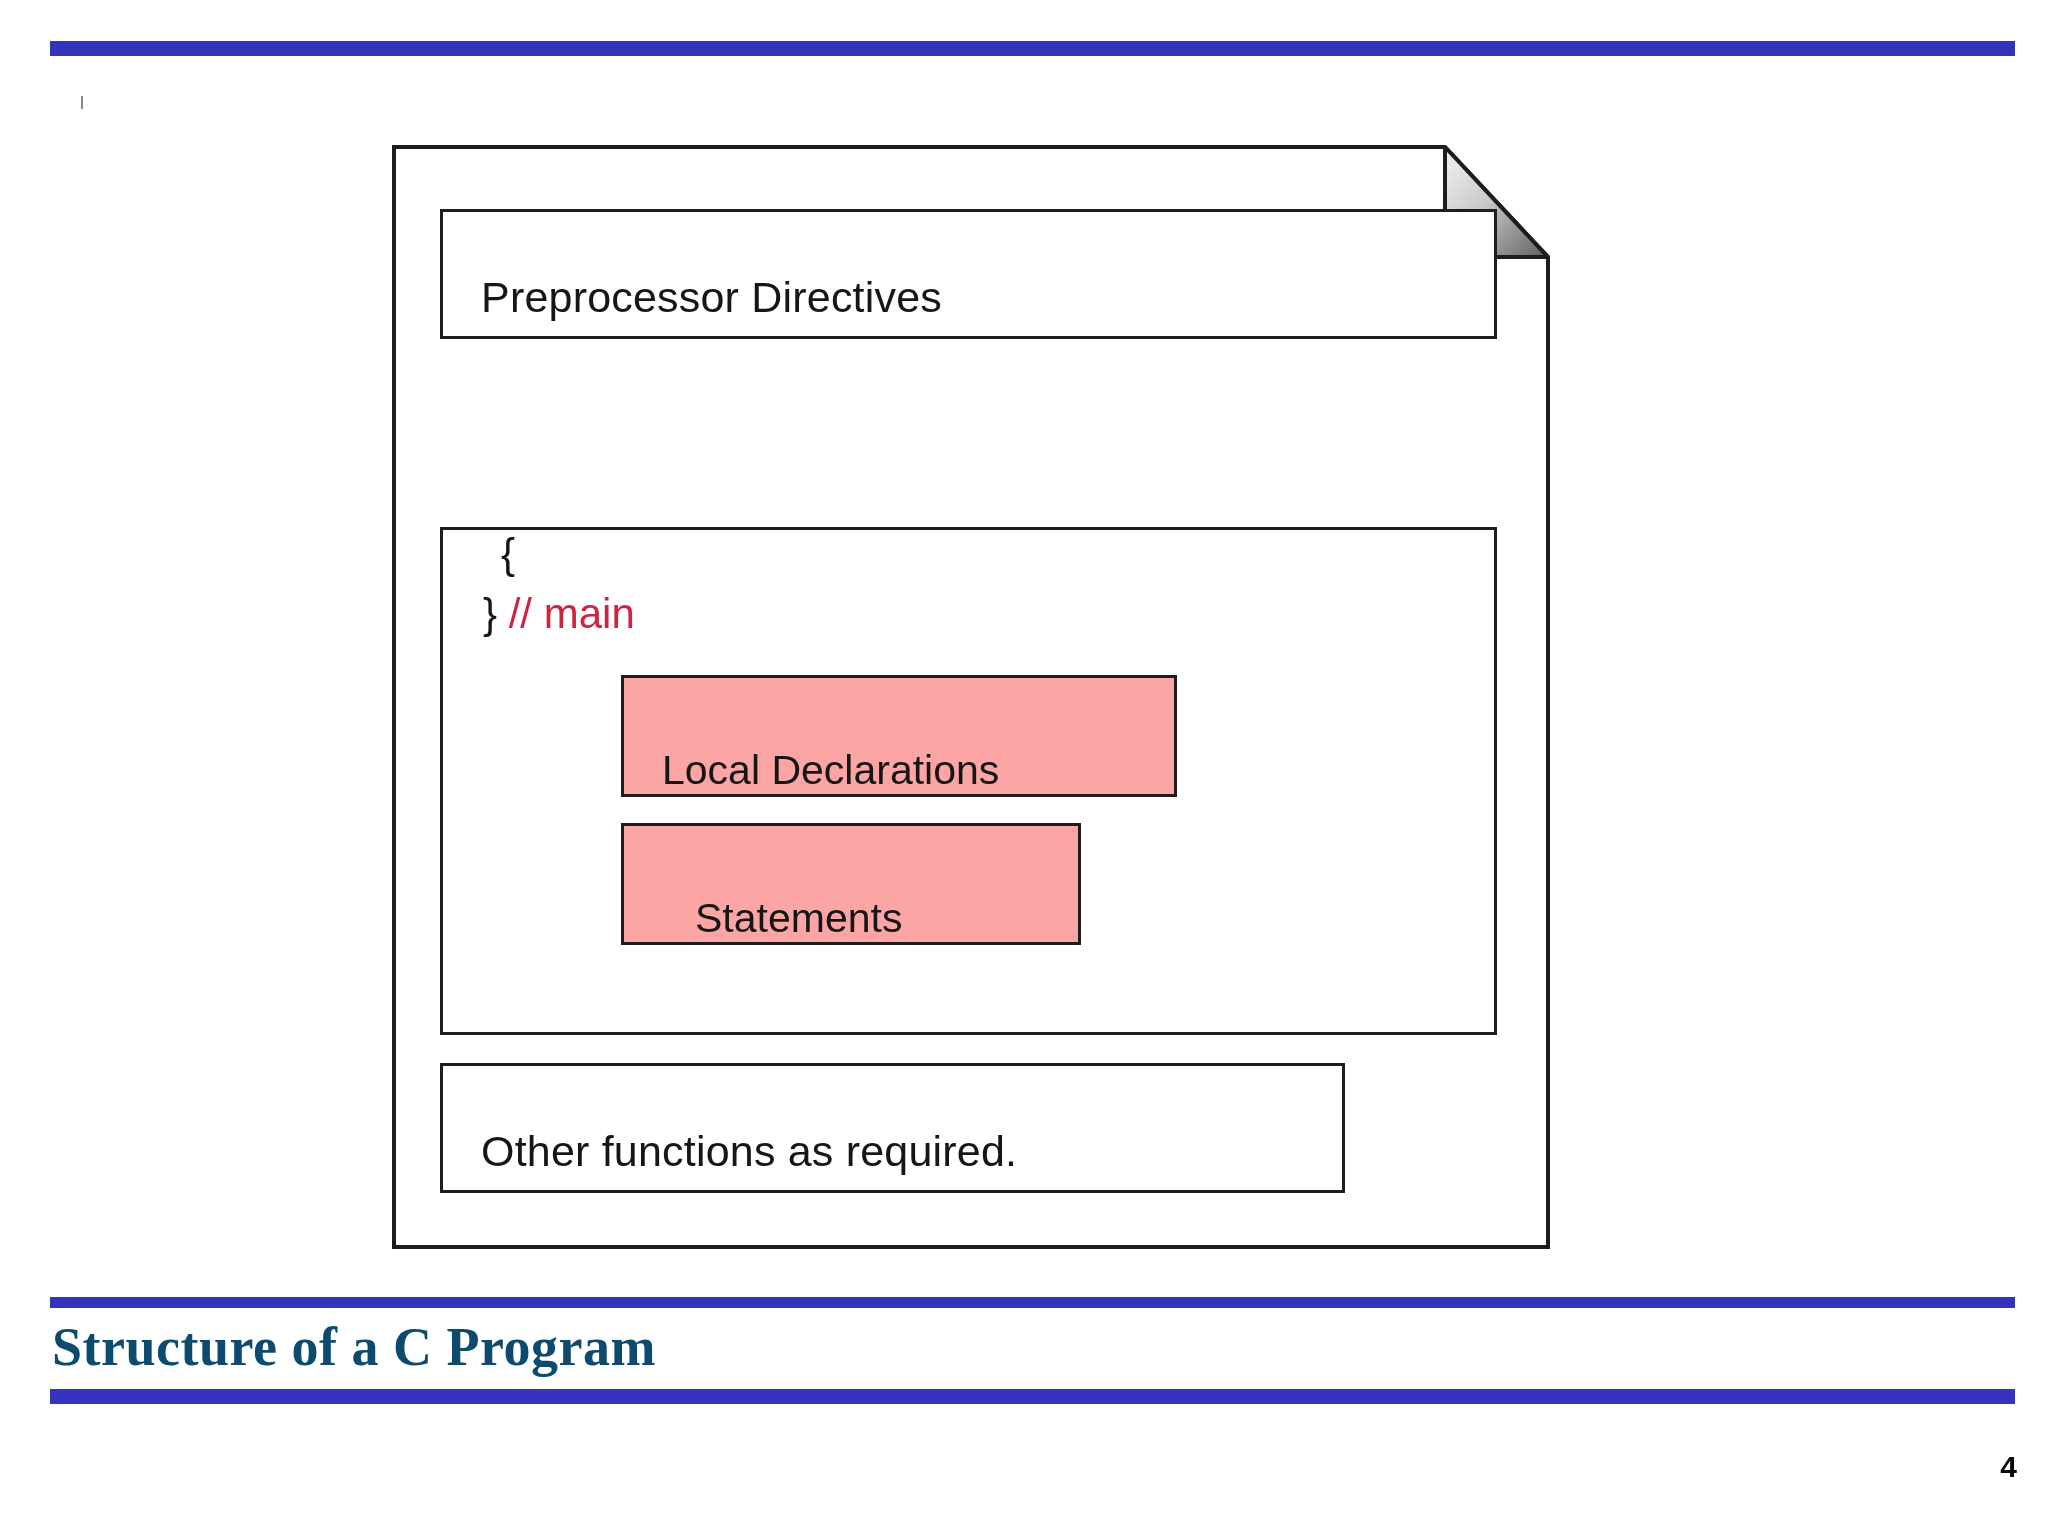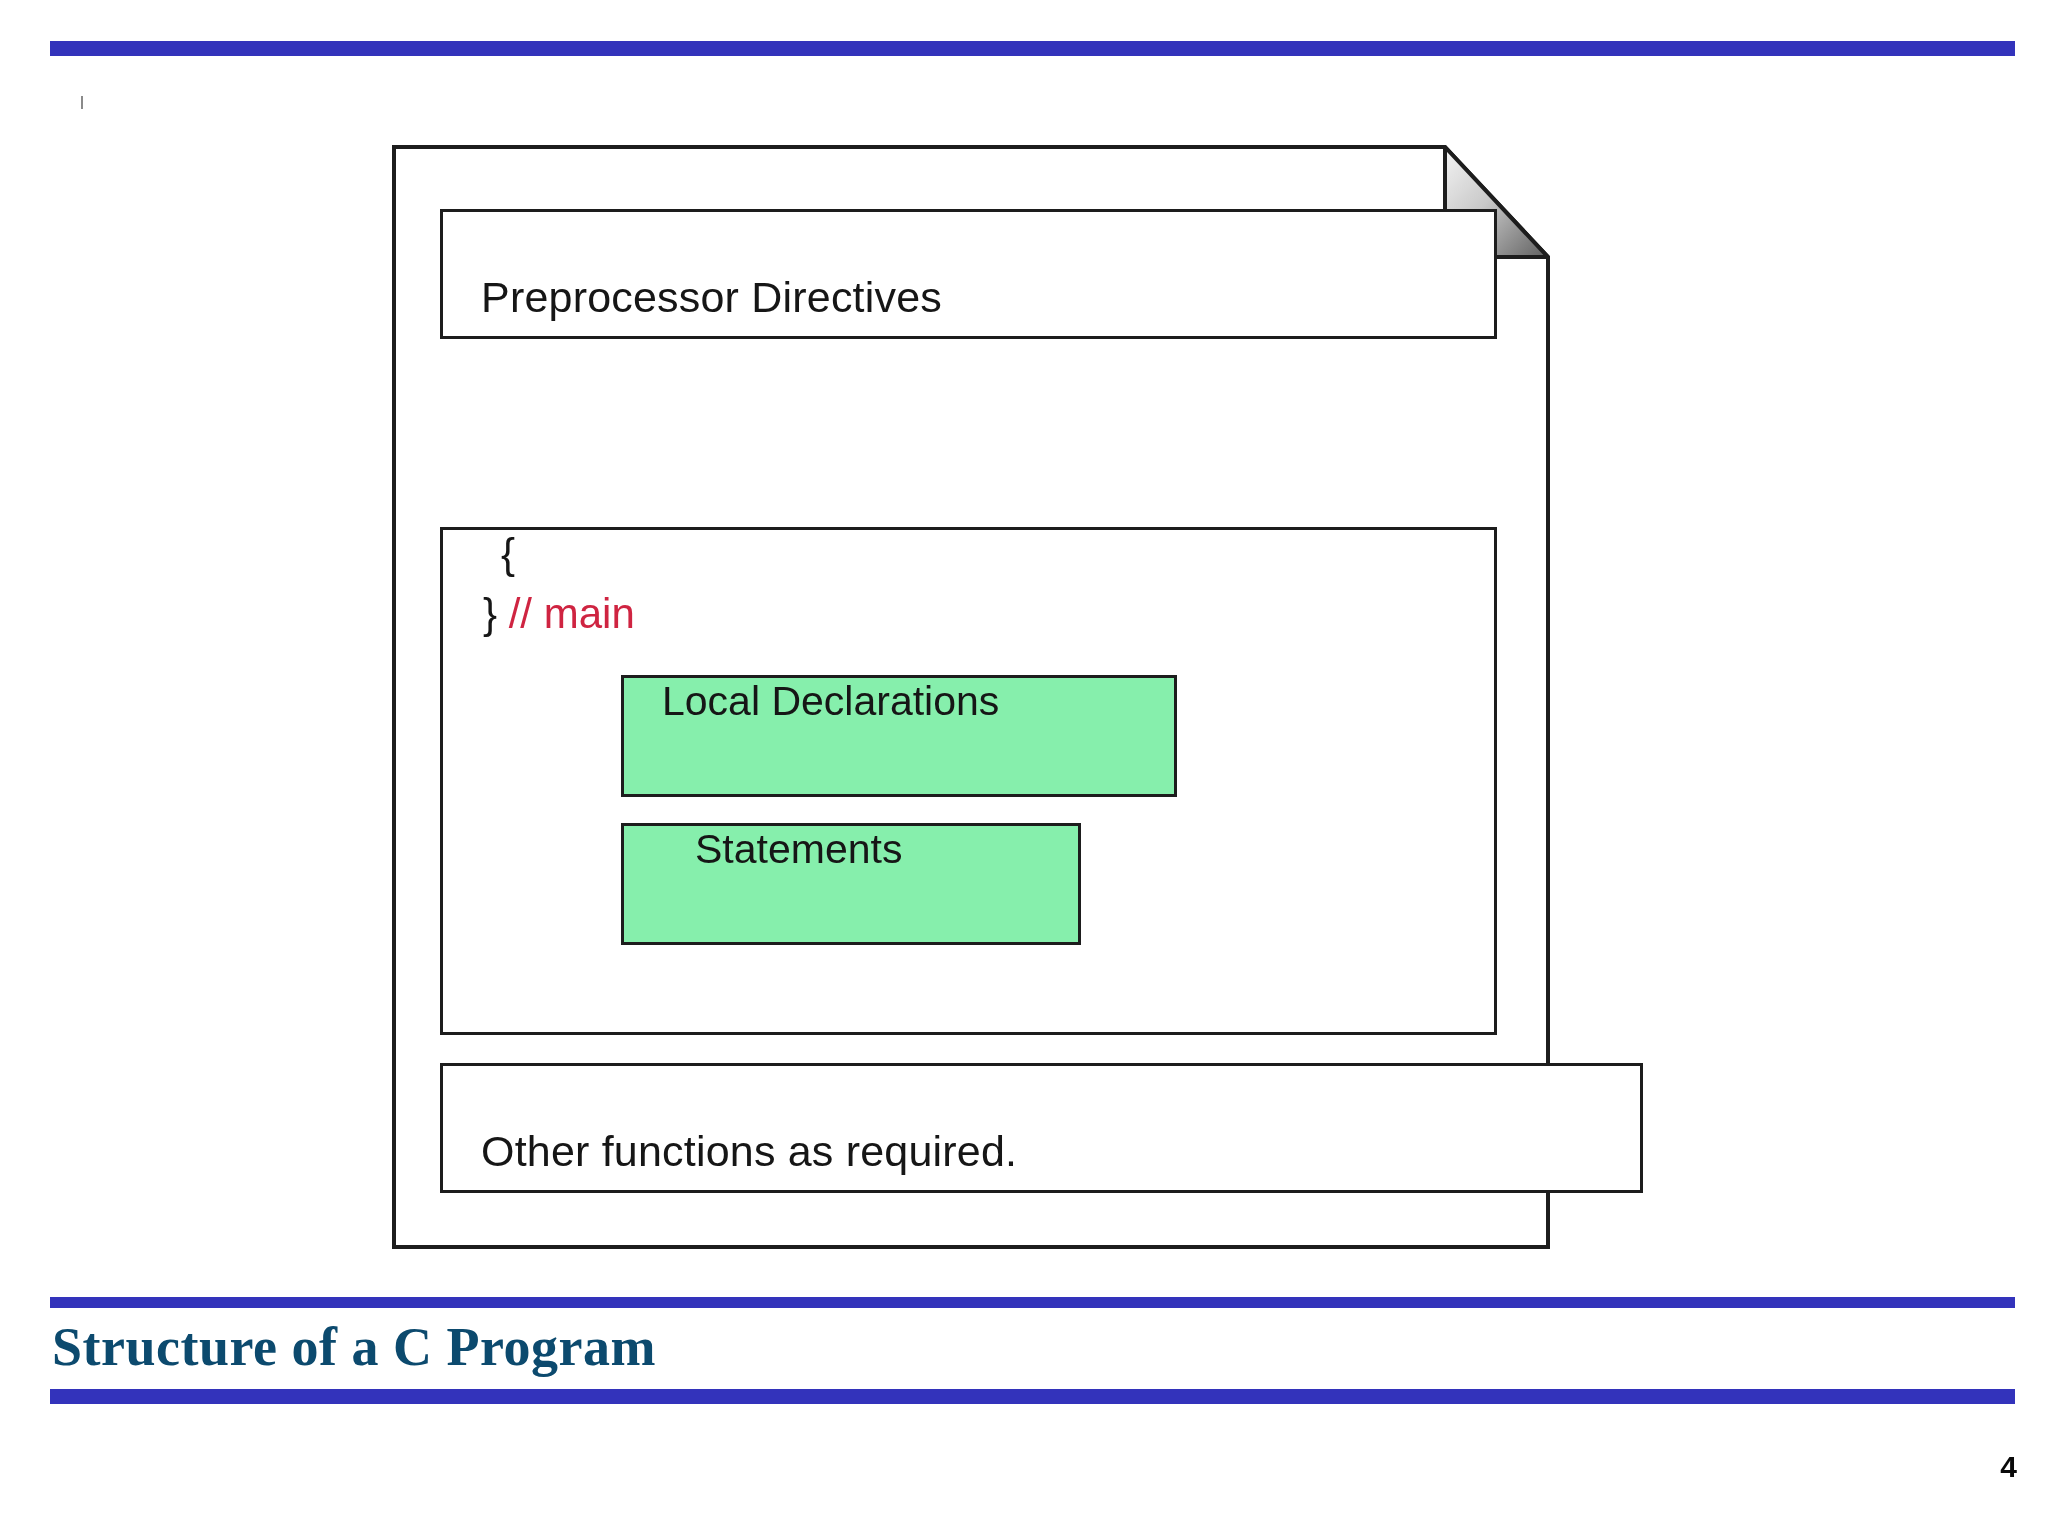--- a/index.html
+++ b/index.html
@@ -99,21 +99,21 @@
   #box-main {
     left: 48px;
     top: 382px;
     width: 1057px;
     height: 508px;
     display: block;
   }
   #box-other {
     left: 48px;
     top: 918px;
-    width: 1203px;
+    width: 905px;
     height: 130px;
   }
 
   
   .code-line {
     font-size: 42px;
     color: #161616;
     white-space: pre;
     padding-left: 40px;
     line-height: 1.05;
@@ -129,23 +129,23 @@
     padding-left: 40px;
     padding-top: 16px;
   }
   .kw-blue { color: #3e81c4; }
   .cmt-red { color: #cf2441; }
 
   .yellow-box {
     position: absolute;
     box-sizing: border-box;
     border: 3px solid #1d1d1d;
-    background: #86efac;
+    background: #fca5a5;
     display: flex;
-    align-items: flex-start;
+    align-items: flex-end;
   }
   .yellow-box > .box-label {
     font-size: 41px;
     color: #161616;
     padding-left: 38px;
     white-space: nowrap;
   }
   #box-local-decl {
     left: 178px;
     top: 145px;

